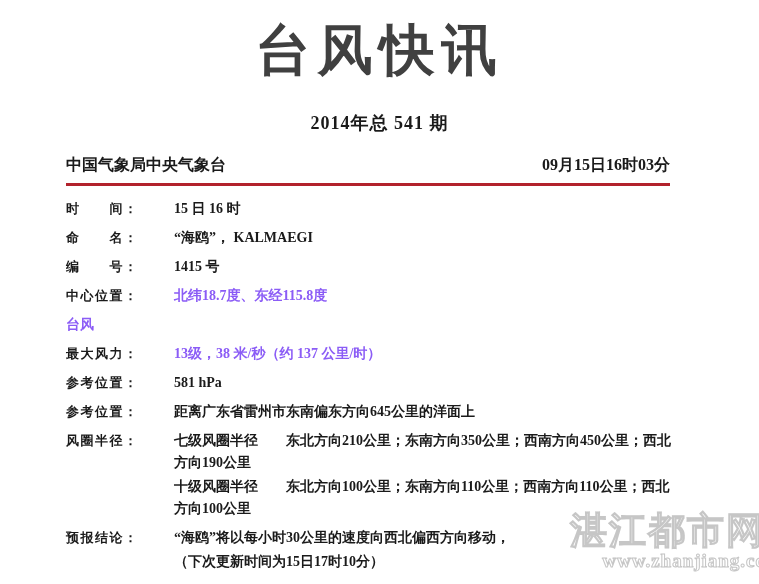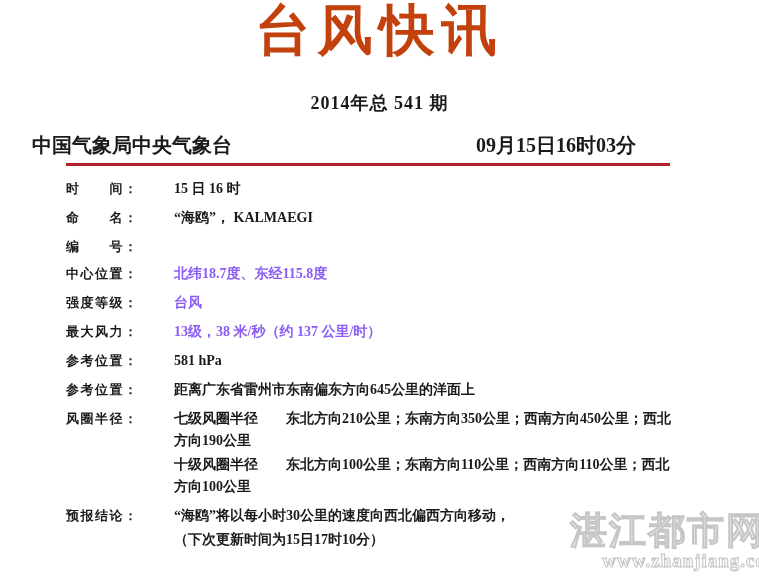--- a/index.html
+++ b/index.html
@@ -15,43 +15,43 @@
     font-family: "Liberation Serif", "DejaVu Serif", serif;
     color: #1a1a1a;
   }
   .page {
     position: relative;
     width: 759px;
     height: 584px;
   }
   .bulletin-title {
     margin: 0 66px;
-    padding-top: 0;
+    padding-top: 20px;
     text-align: center;
     font-size: 55px;
     line-height: 62px;
     font-weight: bold;
-    color: #c2410c;
+    color: #404040;
     letter-spacing: 7px;
   }
   .issue-line {
     margin: 30px 66px 16px 66px;
     text-align: center;
     font-size: 18px;
     line-height: 22px;
     font-weight: bold;
     letter-spacing: 1px;
   }
   .meta-row {
-    margin: 20px 66px 0 32px;
+    margin: 20px 66px 0 66px;
     width: 604px;
     display: flex;
     justify-content: space-between;
     align-items: center;
-    font-size: 20px;
+    font-size: 16px;
     line-height: 22px;
     font-weight: bold;
   }
   .red-rule {
     margin: 7px 66px 0 66px;
     width: 604px;
     height: 3px;
     background: #b2222c;
     border: none;
   }
@@ -135,29 +135,31 @@
         </div>
       </div>
       <div class="field-row">
         <span class="field-label">命　　名：</span>
         <div class="field-value">
           <div class="vline">“海鸥”， KALMAEGI</div>
         </div>
       </div>
       <div class="field-row">
         <span class="field-label">编　　号：</span>
+        <div class="field-value">
+          <div class="vline">1415 号</div>
+        </div>
       </div>
       <div class="field-row">
         <span class="field-label">中心位置：</span>
         <div class="field-value red">
           <div class="vline">北纬18.7度、东经115.8度</div>
         </div>
       </div>
       <div class="field-row">
-        <span class="field-label">强度等级：</span>
         <div class="field-value red">
           <div class="vline">台风</div>
         </div>
       </div>
       <div class="field-row">
         <span class="field-label">最大风力：</span>
         <div class="field-value red">
           <div class="vline">13级，38 米/秒（约 137 公里/时）</div>
         </div>
       </div>

